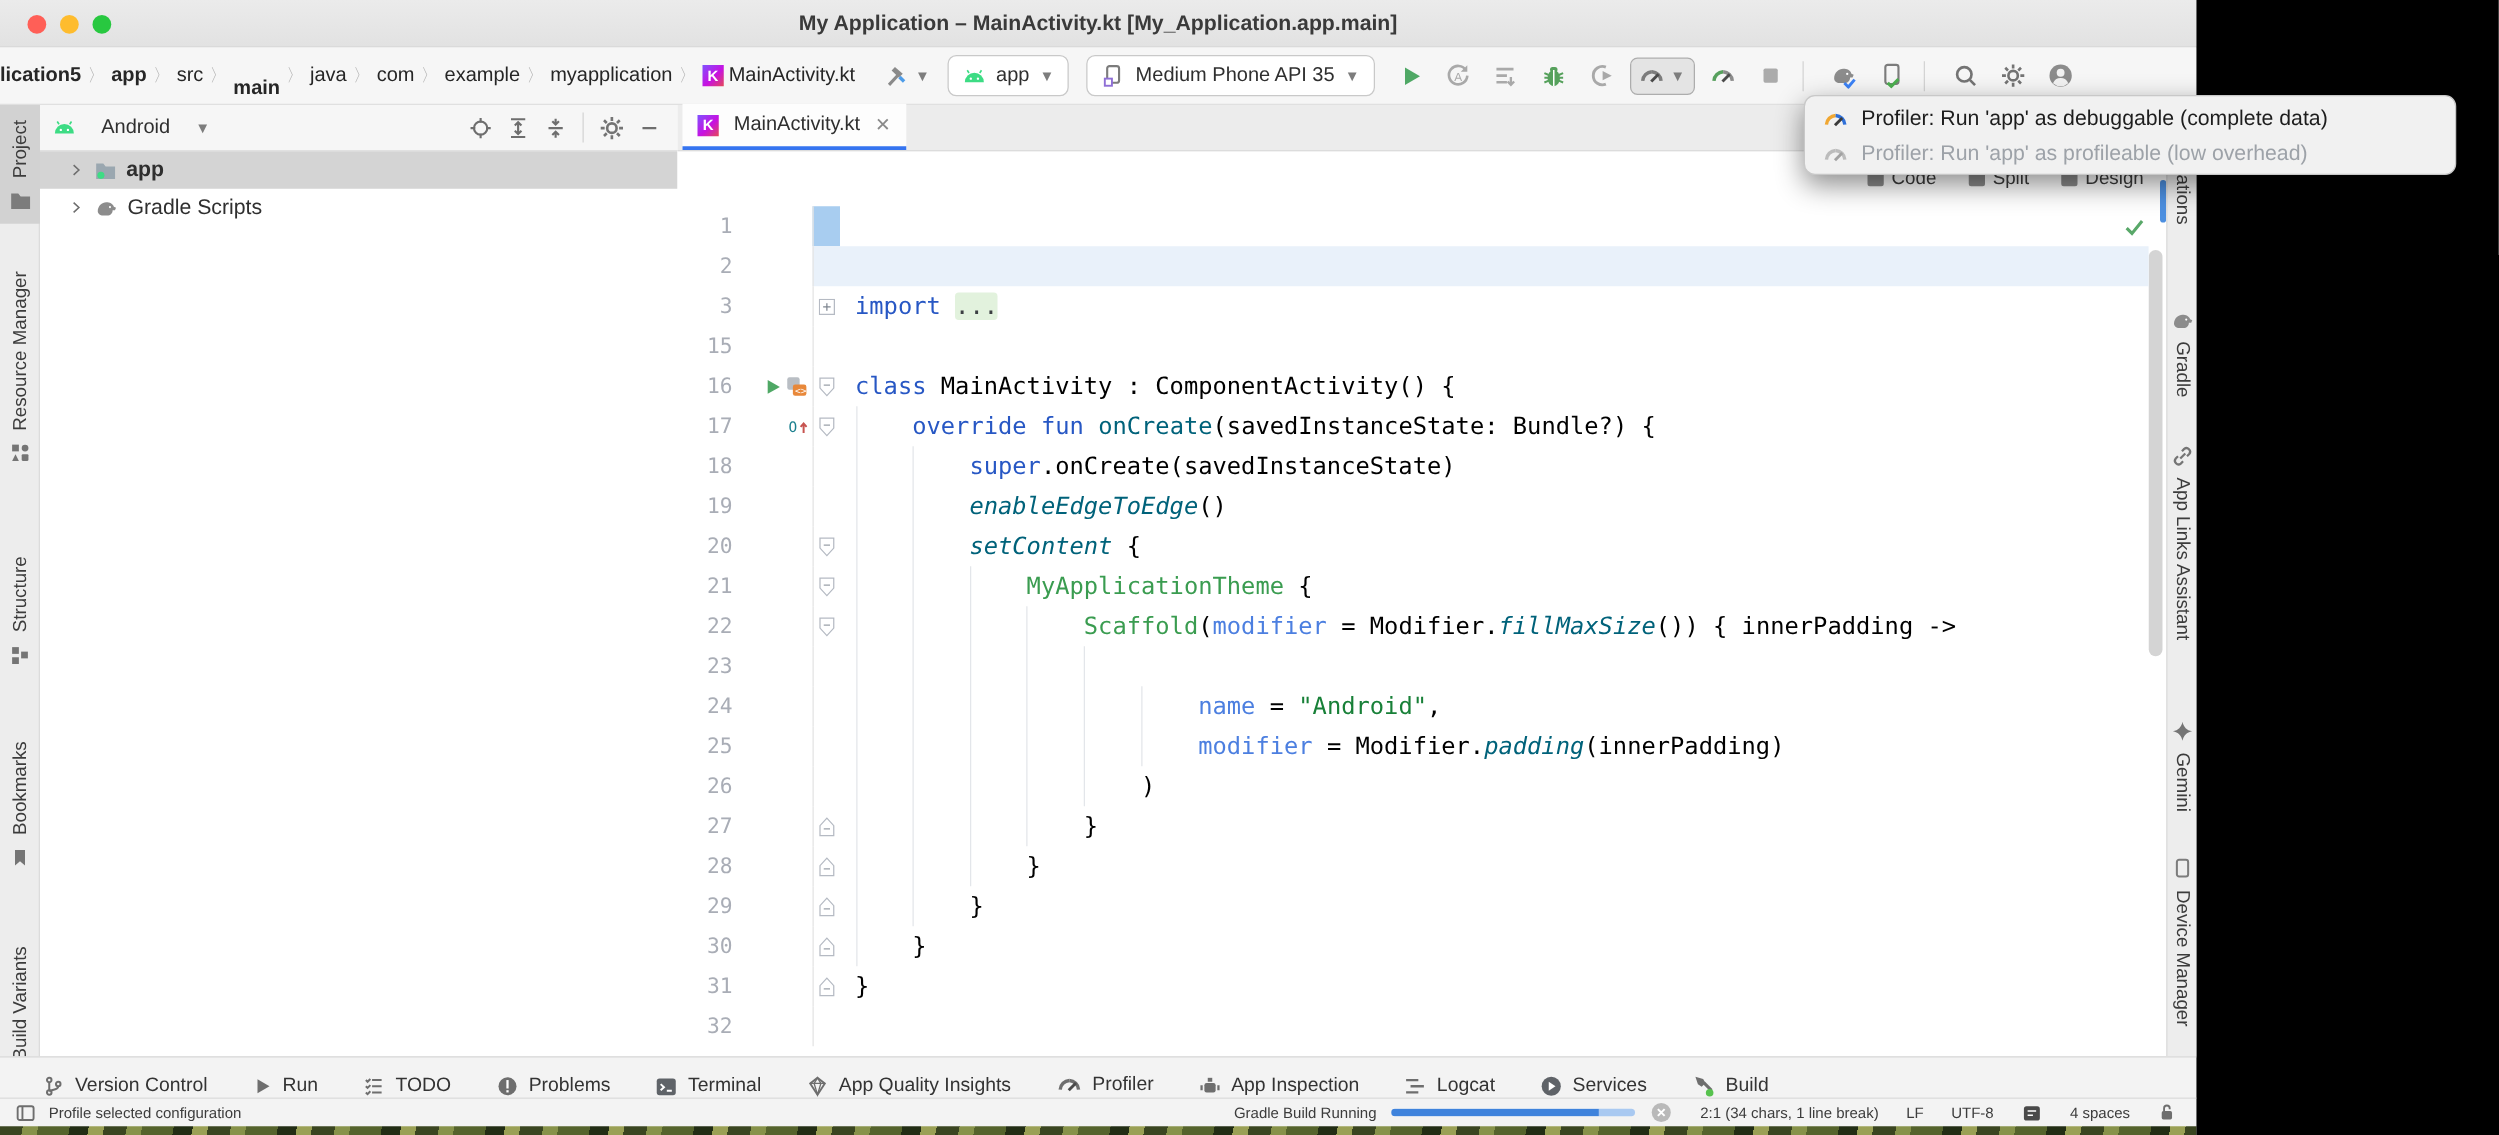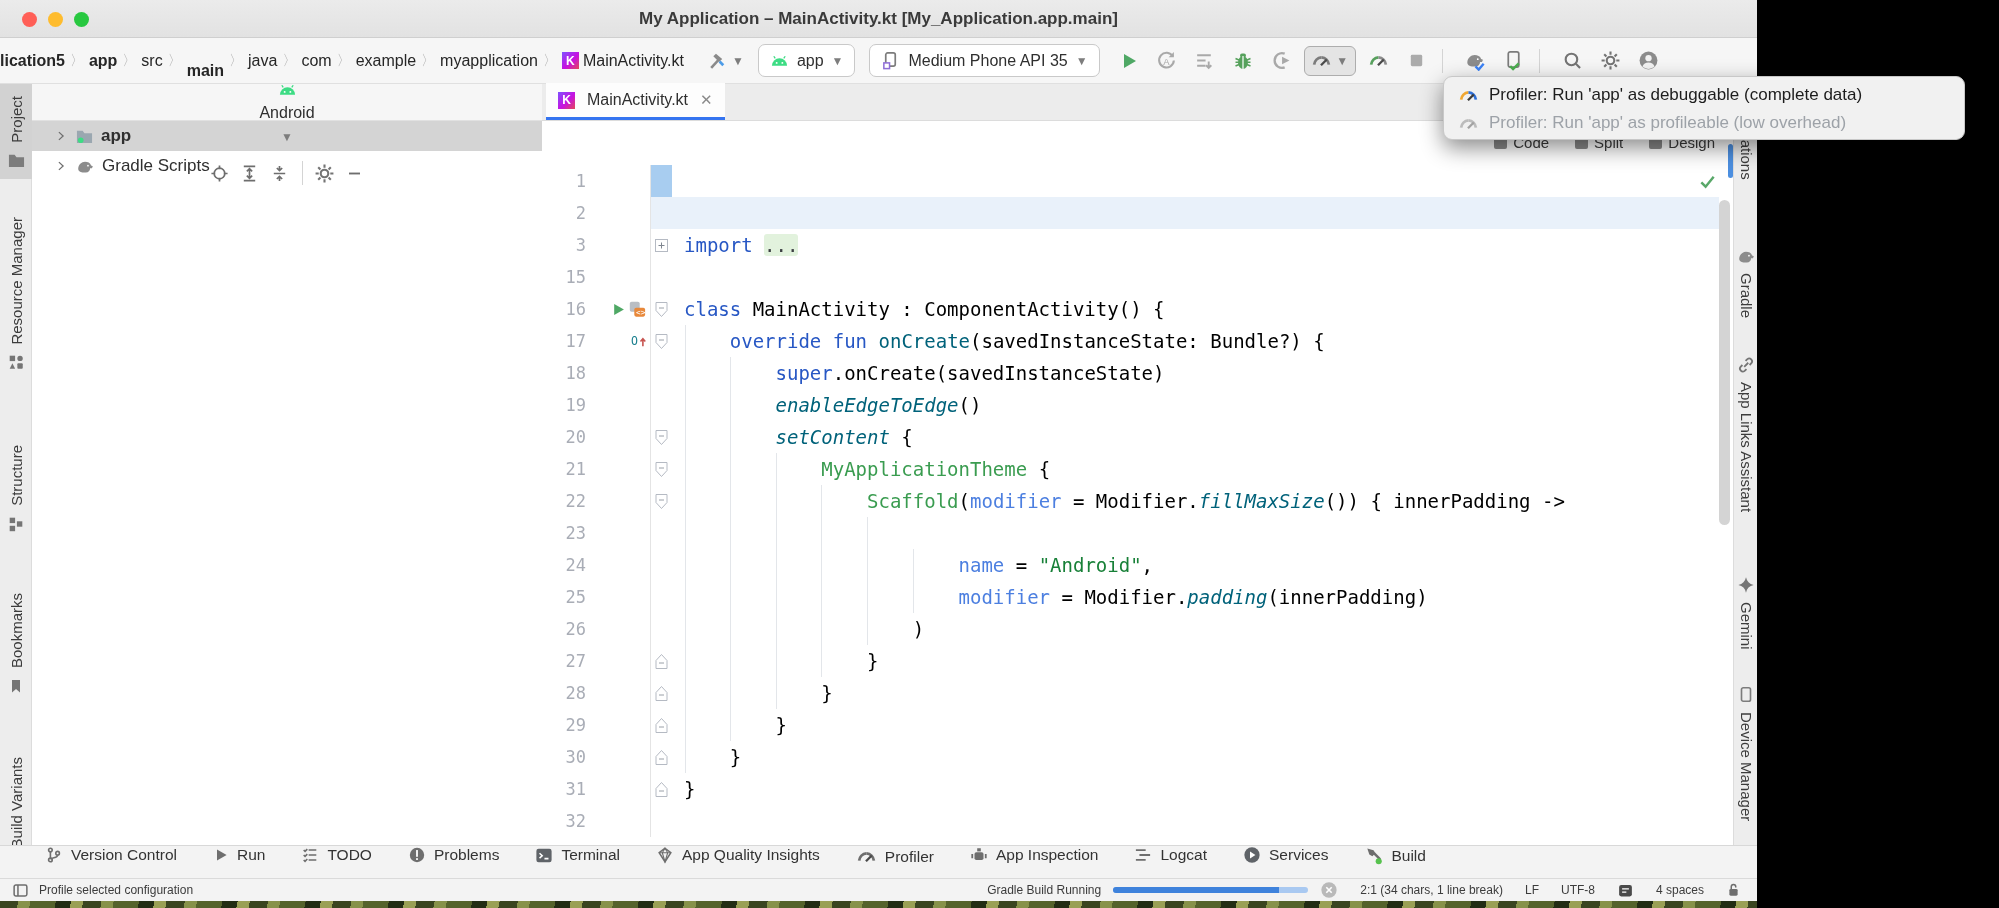--- a/index.html
+++ b/index.html
@@ -49,21 +49,21 @@
 
   
   .stripe-r { position:absolute; right:0; top:0; width:24px; height:761px;
               background:#ededed; border-left:1px solid #dcdcdc; }
   .stripe-item-r { display:flex; flex-direction:column; align-items:center; gap:8px; width:24px; }
   .vlab-r { writing-mode:vertical-rl; font-size:15px; color:#3c3c3c; }
 
   
   .panel { position:absolute; left:32px; top:0; width:510px; height:761px; background:#fff; }
   .panel-head { height:37px; background:#f6f6f6; border-bottom:1px solid #e1e1e1;
-                display:flex; align-items:center; padding:0 10px; gap:8px; font-size:16px;flex-direction:column; }
+                display:flex; align-items:center; padding:0 10px; gap:20px; font-size:16px; }
   .panel-head .sp { flex:1; }
   .pico { display:flex; align-items:center; justify-content:center; width:26px; height:26px; }
   .tree-row { height:30px; display:flex; align-items:center; gap:7px; padding-left:22px; font-size:17px; }
   .tree-row.sel { background:#d4d4d4; }
   .tree-row .lbl.b { font-weight:700; }
   .chev { color:#6e6e6e; }
 
   
   .editor { position:absolute; left:542px; top:0; width:1191px; height:761px; background:#fff; }
   .tabbar { height:37px; background:#ececec; border-bottom:1px solid #dcdcdc; display:flex; align-items:flex-end; }
@@ -93,22 +93,22 @@
   .tk-fn { color:#00627a; }
   .tk-call { color:#00627a; font-style:italic; }
   .tk-comp { color:#3a9c50; }
   .tk-str { color:#188038; }
   .tk-named { color:#4c7fe0; }
   .tk-foldtext { background:#e2f2dd; border-radius:3px; color:#3c3f43; }
   .guide { position:absolute; width:1px; background:#e3e6ea; }
 
   
   .bottombar { position:absolute; left:0; top:845px; width:1757px; height:33px; background:#f3f3f3;
-               border-top:1px solid #d8d8d8; display:flex; align-items:flex-start; gap:36px;
-               padding-left:45px; font-size:15.5px; color:#333; }
+               border-top:1px solid #d8d8d8; display:flex; align-items:flex-end; gap:36px;
+               padding-left:34px; font-size:15.5px; color:#333; }
   .bitem { display:flex; align-items:center; gap:8px; }
 
   
   .statusbar { position:absolute; left:0; top:878px; width:1757px; height:23px; background:#f3f3f3;
                border-top:1px solid #dadada; display:flex; align-items:center; font-size:12px; color:#3c3c3c;
                padding:0 16px 0 12px; }
   .statusbar .left { display:flex; align-items:center; gap:10px; }
   .statusbar .right { margin-left:auto; display:flex; align-items:center; gap:22px; }
   .buildgrp { display:flex; align-items:center; gap:12px; }
   .pbar { width:195px; height:6px; border-radius:3px; background:#a9c9f1; overflow:hidden; }

